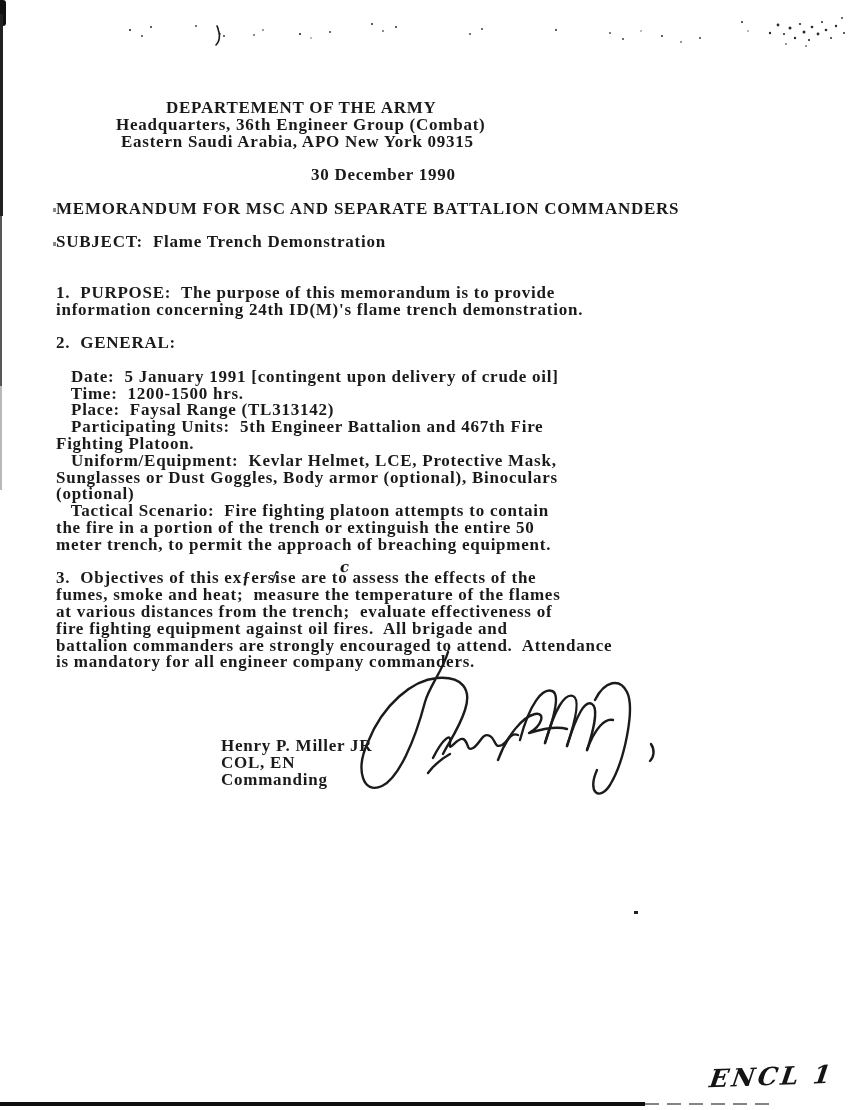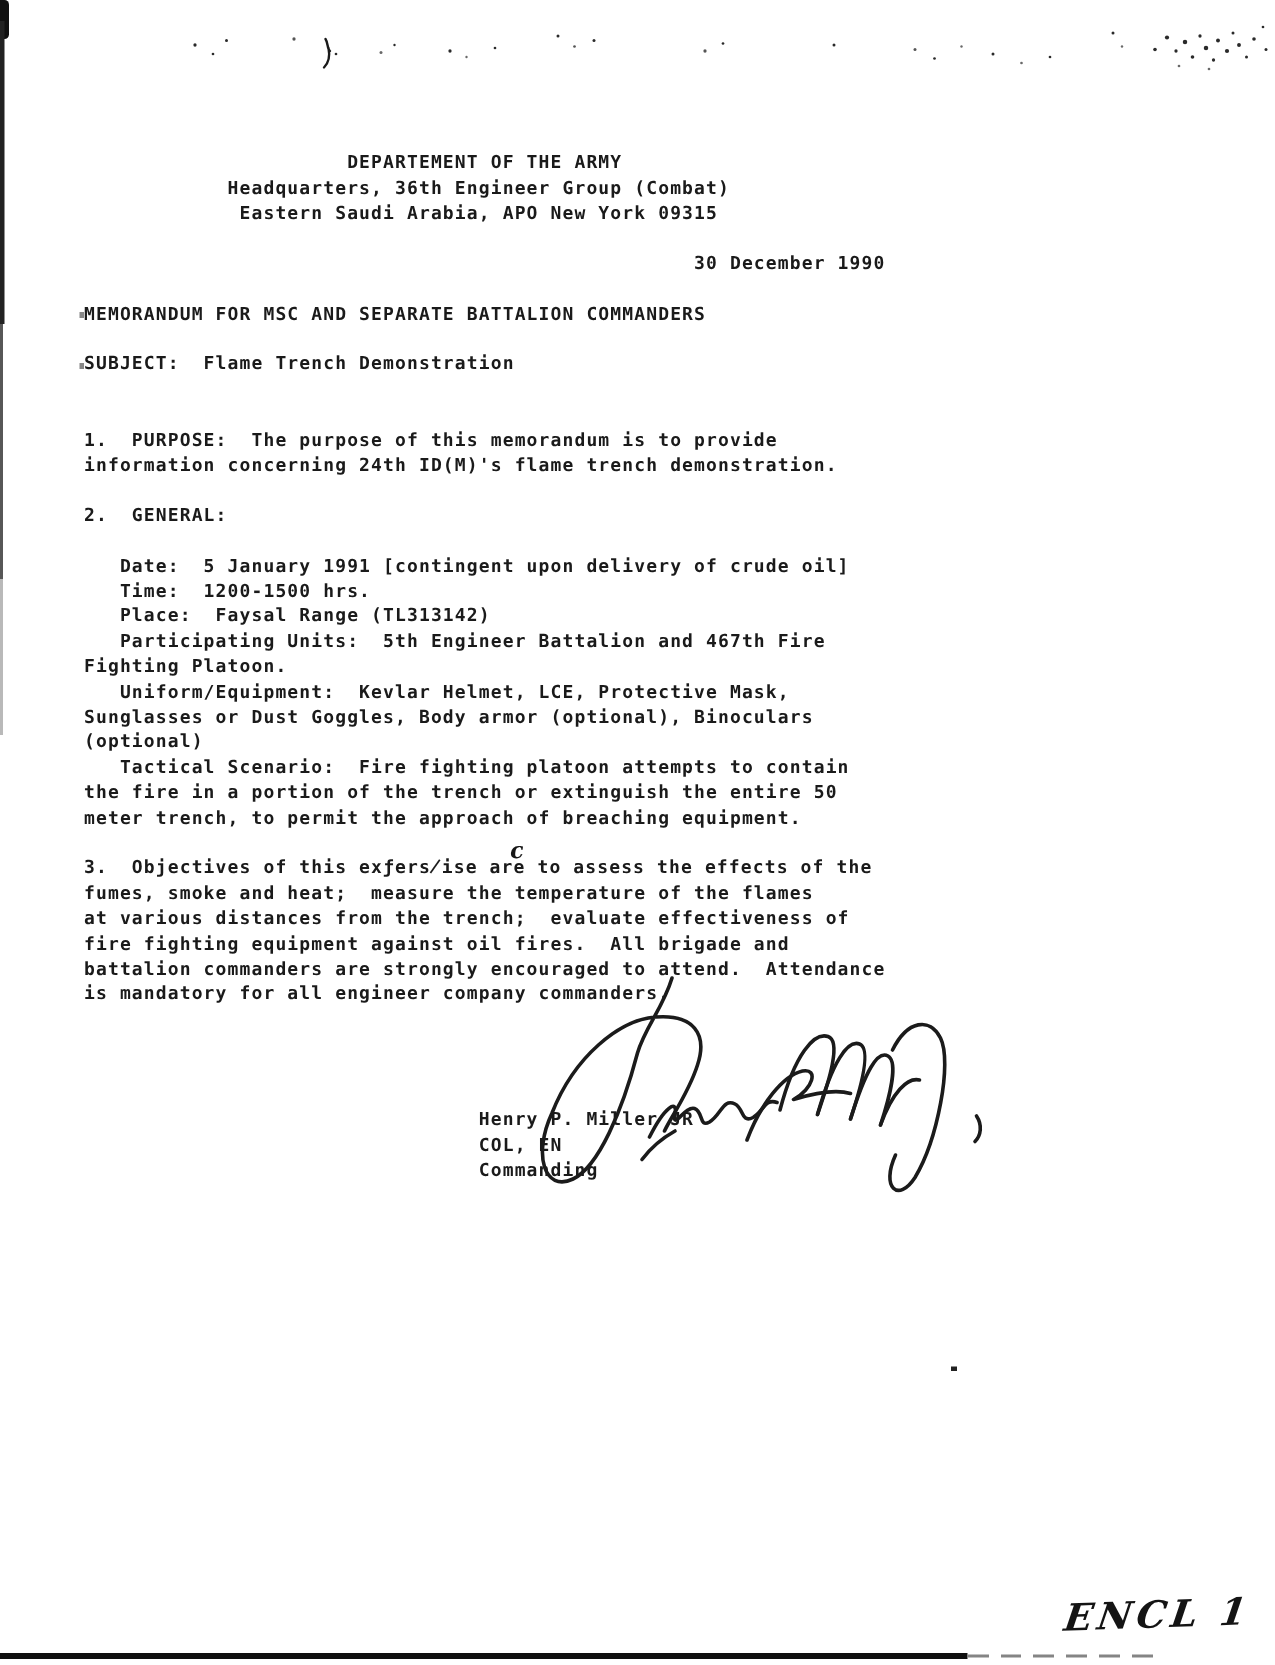--- a/index.html
+++ b/index.html
@@ -9,25 +9,26 @@
     height: 1110px;
     background: #ffffff;
     overflow: hidden;
     font-family: "DejaVu Sans Mono", "Liberation Mono", monospace;
   }
   .memo-text {
     position: absolute;
     left: 56px;
     top: 100px;
     white-space: pre;
-    font-size: 12px;
+    font-size: 17px;
     font-weight: bold;
     letter-spacing: 0.75px;
     line-height: 16.8px;
     color: #1a1a1a;
+    font-family: Liberation Serif, serif;
   }
   .memo-text .line { height: 16.8px; }
   .correction {
     position: absolute;
     left: 340px;
     top: 558px;
     font-family: "DejaVu Serif", "Liberation Serif", serif;
     font-style: italic;
     font-weight: bold;
     font-size: 15px;

